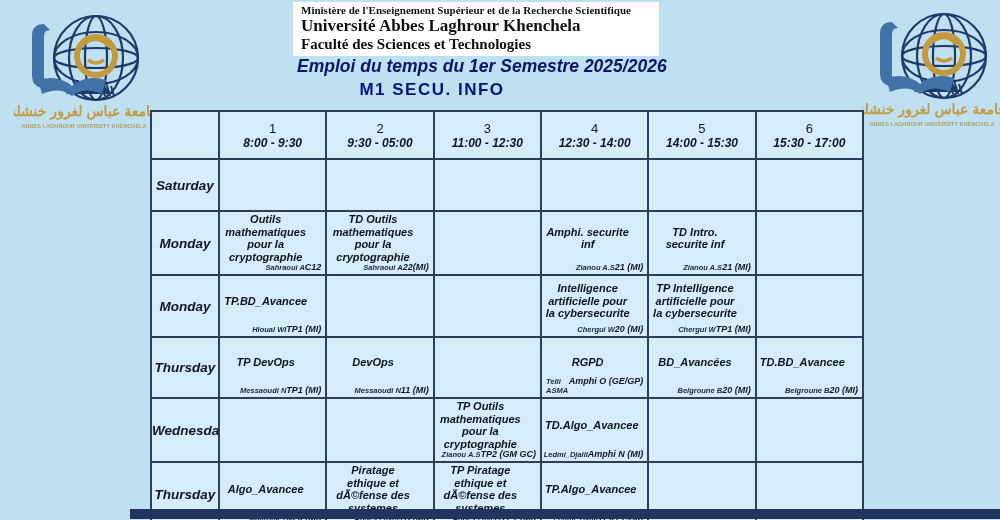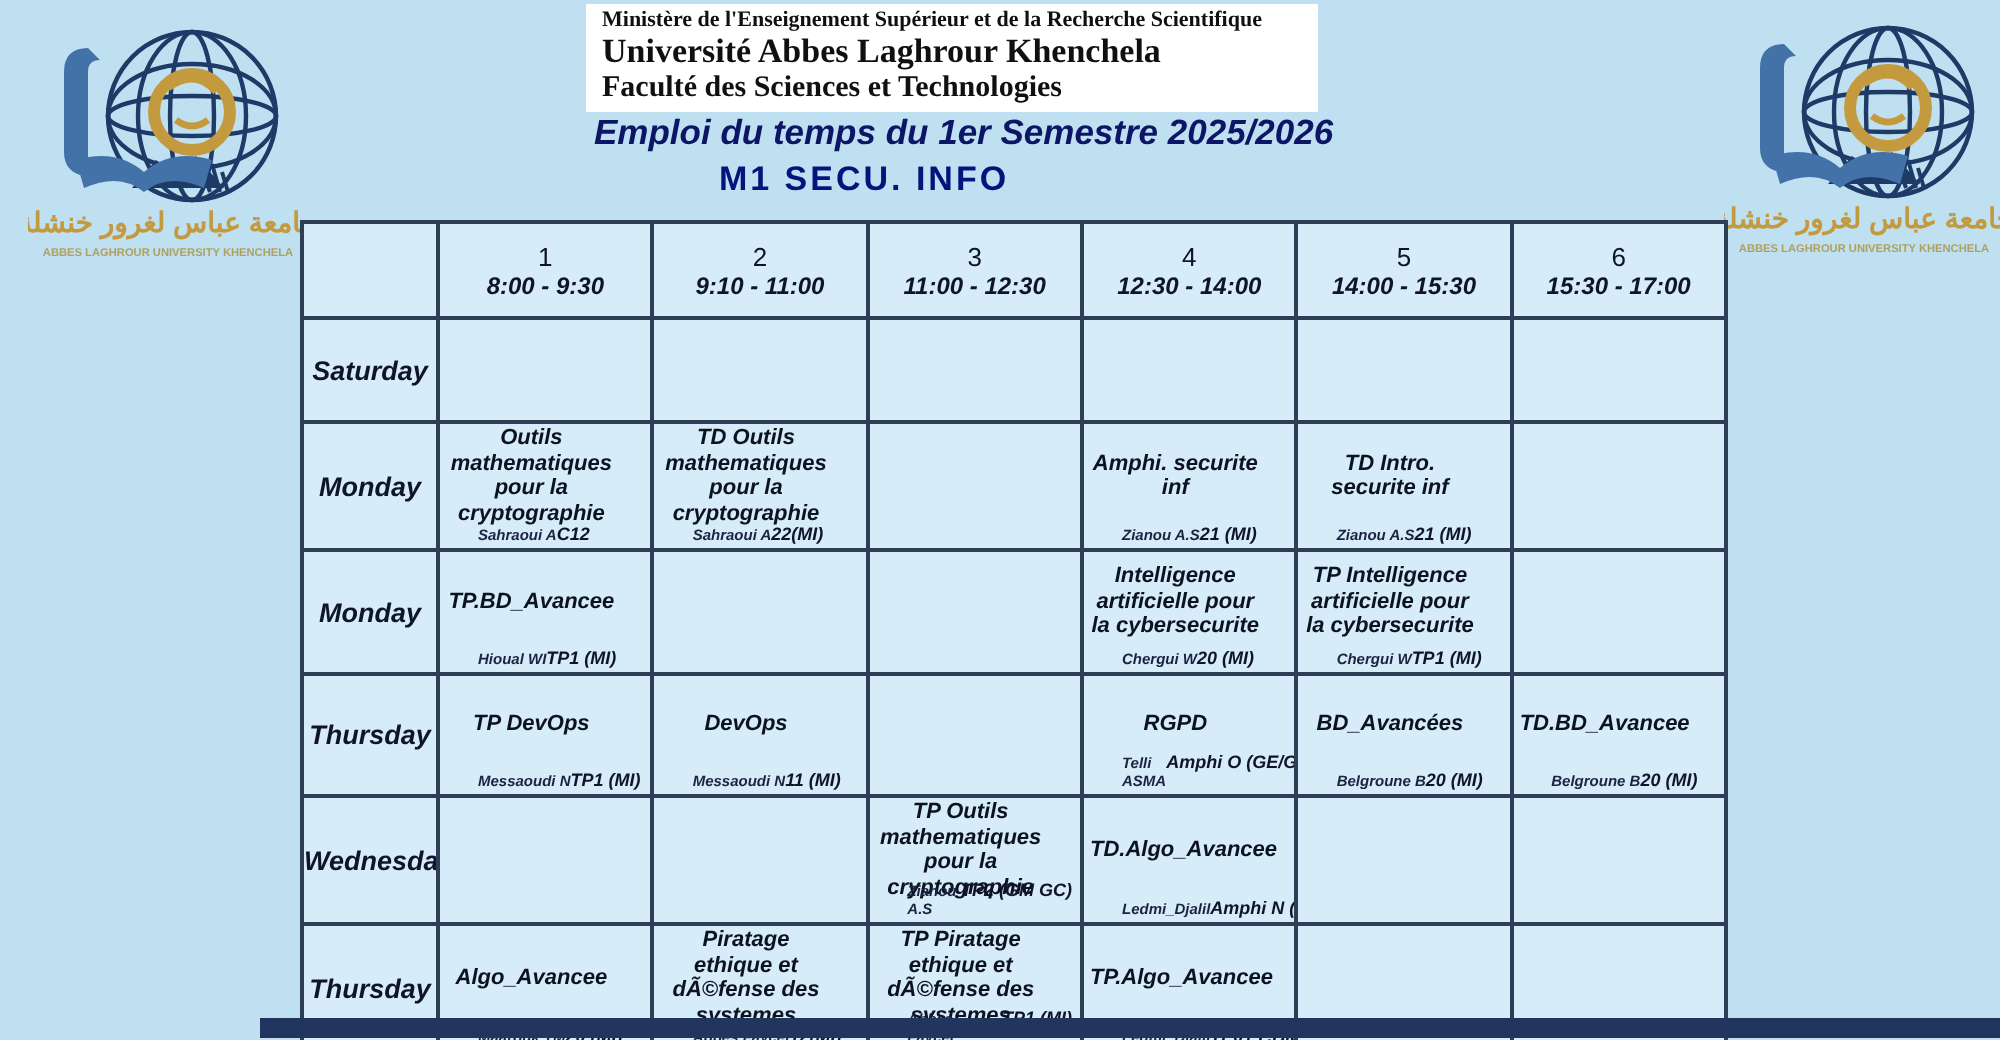--- a/index.html
+++ b/index.html
@@ -33,21 +33,21 @@
   table.tt thead tr{height:48px;}
   .slot-num{font-size:13px;font-weight:normal;line-height:15px;}
   .slot-time{font-size:12px;font-weight:bold;font-style:italic;}
   .day-cell{font-size:13.5px;font-weight:bold;font-style:italic;text-align:center;}
   tr.r0{height:52px;} tr.r1{height:60px;} tr.r2{height:62px;}
   tr.r3{height:61px;} tr.r4{height:61px;} tr.r5{height:54px;}
   td.slot-cell{position:relative;vertical-align:middle;text-align:center;}
   .course-title{font-size:11px;font-weight:bold;font-style:italic;line-height:12.5px;
                 color:#0c1220;padding:1px 17px 11px 3px;}
   .course-meta{position:absolute;left:4px;right:4px;bottom:2px;display:flex;
-               justify-content:flex-start;align-items:baseline;margin-left:15px;}
+               justify-content:flex-end;align-items:baseline;}
   .teacher{font-size:7.5px;font-weight:bold;font-style:italic;color:#1a2340;text-align:left;}
   .room{font-size:9px;font-weight:bold;font-style:italic;color:#10142a;text-align:right;white-space:nowrap;}
 
   .bottom-bar{position:absolute;left:130px;top:509px;width:870px;height:10px;background:#22355e;}
 </style>
 </head>
 <body>
 
 <div class="page">
 
@@ -113,21 +113,21 @@
         </colgroup>
     <thead>
           <tr>
             <th></th>
             <th>
               <div class="slot-num">1</div>
               <div class="slot-time">8:00 - 9:30</div>
             </th>
             <th>
               <div class="slot-num">2</div>
-              <div class="slot-time">9:10 - 11:00</div>
+              <div class="slot-time">9:30 - 05:00</div>
             </th>
             <th>
               <div class="slot-num">3</div>
               <div class="slot-time">11:00 - 12:30</div>
             </th>
             <th>
               <div class="slot-num">4</div>
               <div class="slot-time">12:30 - 14:00</div>
             </th>
             <th>

